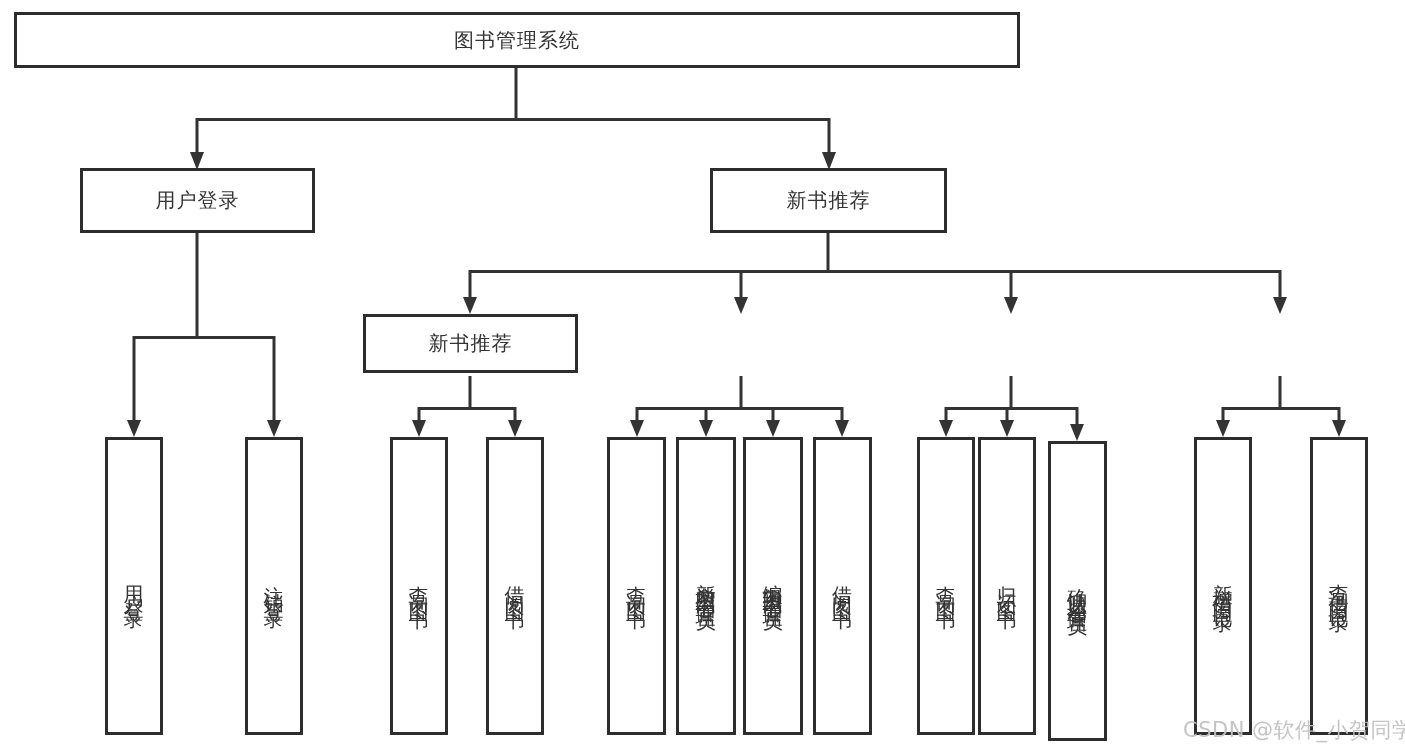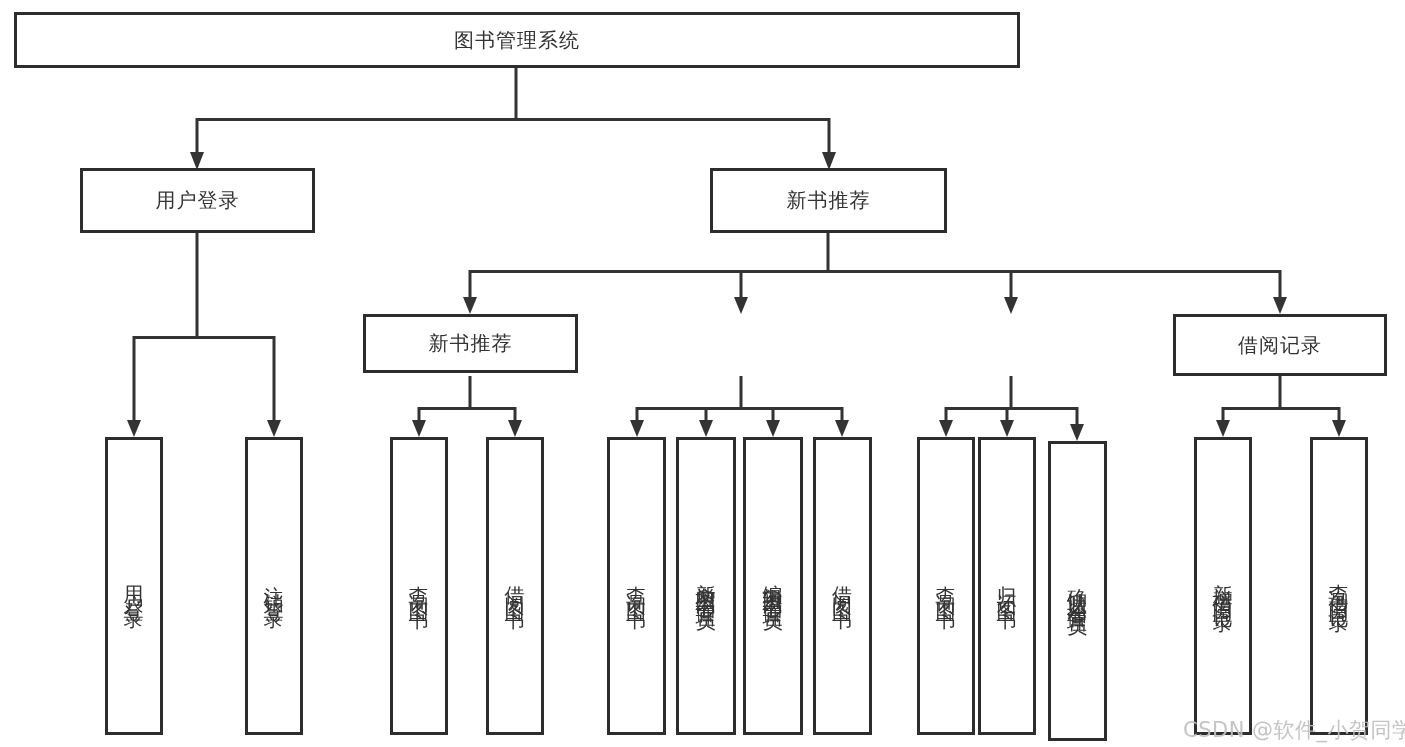--- a/index.html
+++ b/index.html
@@ -74,23 +74,20 @@
   <div class="node h" style="left:80px;top:168px;width:235px;height:65px">
     <span>用户登录</span>
   </div>
   <div class="node h" style="left:710px;top:168px;width:237px;height:65px">
     <span>新书推荐</span>
   </div>
 
   <div class="node h" style="left:363px;top:314px;width:215px;height:59px">
     <span>新书推荐</span>
   </div>
-  <div class="node h" style="left:1173px;top:314px;width:214px;height:62px">
-    <span>借阅记录</span>
-  </div>
 
   <div class="node v" style="left:105px;top:437px;width:58px;height:298px">
     <span>用户登录</span>
   </div>
   <div class="node v" style="left:245px;top:437px;width:58px;height:298px">
     <span>注销登录</span>
   </div>
 
   <div class="node v" style="left:390px;top:437px;width:58px;height:298px">
     <span>查询图书</span>

